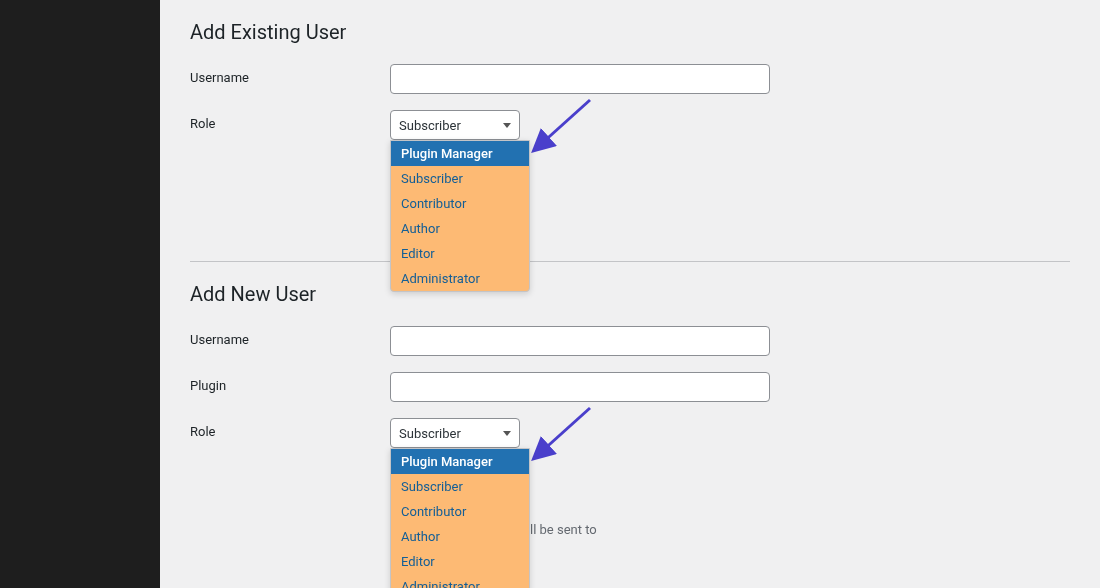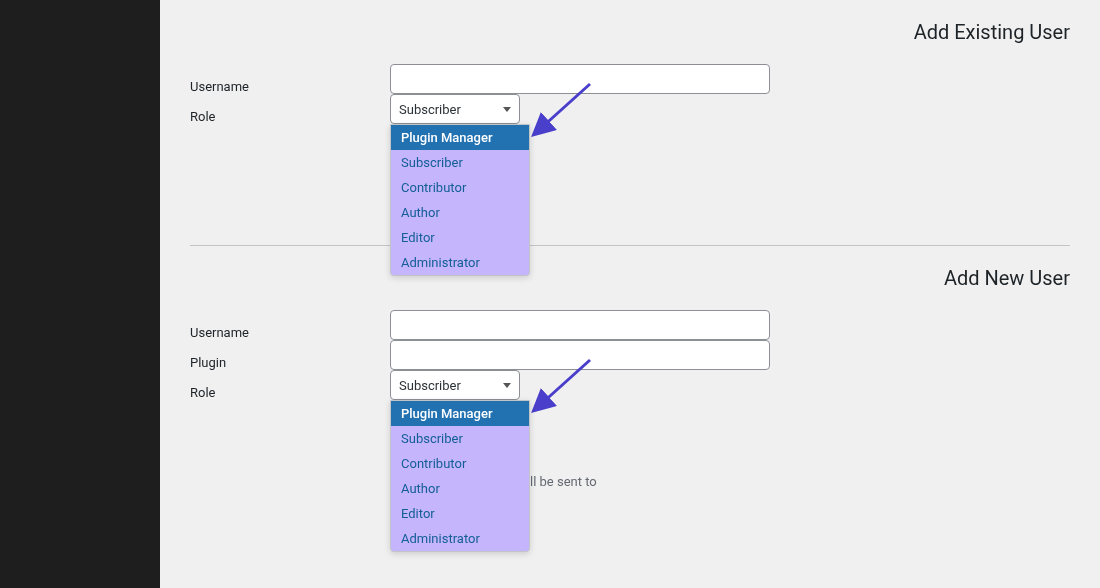--- a/index.html
+++ b/index.html
@@ -21,25 +21,25 @@
       flex: 1;
       padding: 20px 30px;
       overflow-y: auto;
       background: #f0f0f1;
     }
     .section-title {
       font-size: 20px;
       font-weight: 400;
       color: #1d2327;
       margin-bottom: 20px;
-      text-align: right;
     }
     .form-row {
       display: flex;
-      align-items: flex-end;
+      align-items: flex-start;
+      margin-bottom: 16px;
     }
     .form-label {
       width: 200px;
       padding-top: 6px;
       color: #1d2327;
       font-weight: 400;
       font-size: 13px;
     }
     .form-field {
       flex: 1;
@@ -80,21 +80,21 @@
       border-left: 4px solid transparent;
       border-right: 4px solid transparent;
       border-top: 5px solid #555;
       margin-left: 6px;
     }
     .dropdown-menu {
       position: absolute;
       top: 100%;
       left: 0;
       width: 140px;
-      background: #c4b5fd;
+      background: #fdba74;
       border: 1px solid #c3c4c7;
       border-radius: 0 0 4px 4px;
       z-index: 100;
       box-shadow: 0 2px 6px rgba(0,0,0,0.15);
     }
     .dropdown-item {
       padding: 5px 10px;
       cursor: pointer;
       color: #135e96;
       font-size: 13px;

